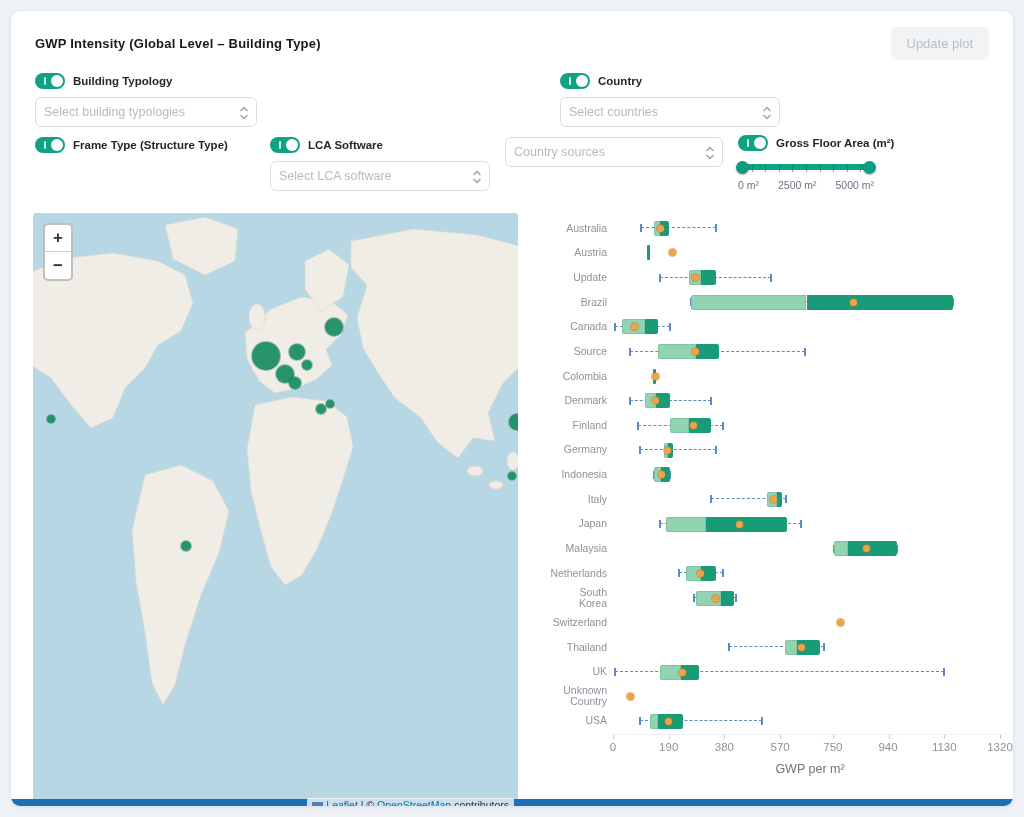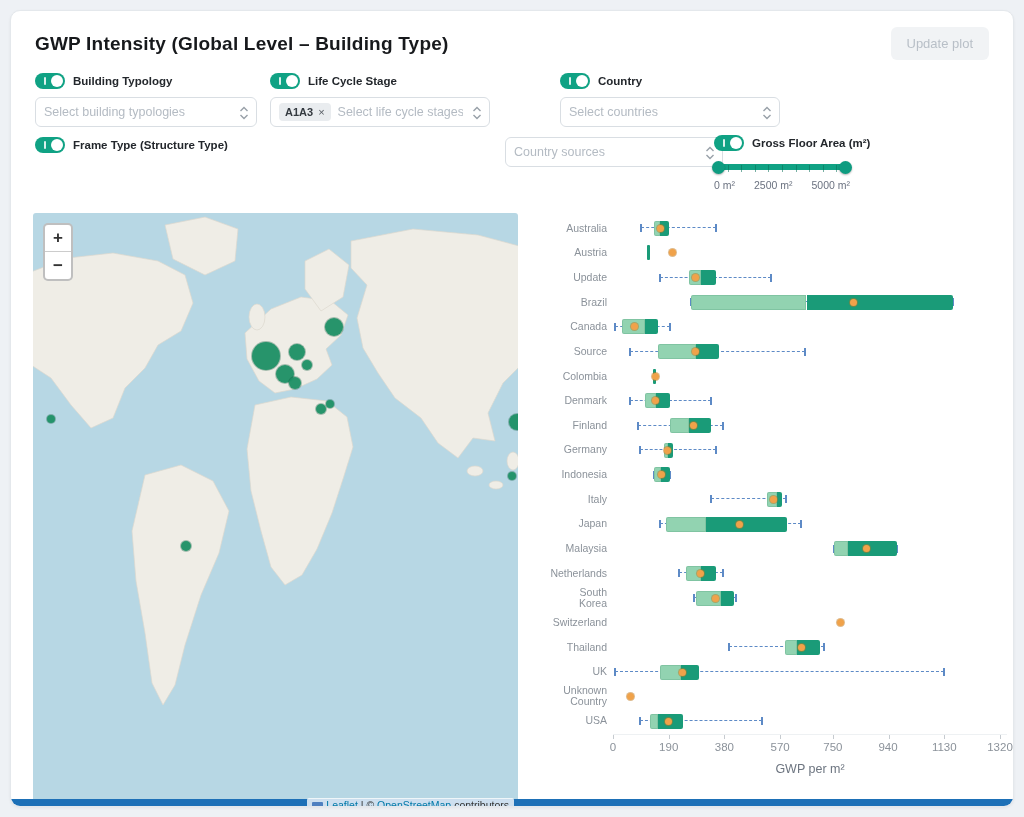--- a/index.html
+++ b/index.html
@@ -2,21 +2,21 @@
 <html><head>
 <meta charset="utf-8">
 <style>
   * { box-sizing: border-box; }
   body { margin:0; background:#eef1f5; font-family:"Liberation Sans", sans-serif; }
   .card { position:relative; width:1004px; height:797px; margin:10px auto; background:#fff;
           border:1px solid #e4e8ec; border-radius:10px; box-shadow:0 1px 3px rgba(16,24,40,.06); overflow:hidden; }
   .card-bottom { position:absolute; left:0; right:0; bottom:0; height:7px; background:#1d70b7; }
 
   .hd { display:flex; justify-content:space-between; align-items:center; padding:16px 24px 4px; }
-  .title { font-size:19px; font-weight:700; color:#17191c; letter-spacing:.2px; }
+  .title { font-size:13px; font-weight:700; color:#17191c; letter-spacing:.2px; }
   .update-btn { background:#f1f3f5; color:#b8bfc7; font-size:13px; padding:9px 16px; border-radius:6px; border:none; font-family:inherit; }
 
   .fg { position:absolute; }
   .fg-head { display:flex; align-items:center; gap:8px; margin-bottom:8px; }
   .toggle { width:30px; height:16px; border-radius:9px; background:#10a284; position:relative; flex:0 0 auto; }
   .toggle::after { content:""; position:absolute; right:2px; top:2px; width:12px; height:12px; border-radius:50%; background:#fff; }
   .toggle::before { content:""; position:absolute; left:9px; top:4px; width:2px; height:8px; background:rgba(255,255,255,.85); border-radius:1px; }
   .flabel { font-size:11.5px; font-weight:700; color:#23272c; white-space:nowrap; }
   .select { height:30px; border:1px solid #d9dee3; border-radius:6px; display:flex; align-items:center;
             padding:0 26px 0 8px; position:relative; background:#fff; }
@@ -25,21 +25,21 @@
   .chip { background:#e9ecef; border-radius:4px; font-size:11px; font-weight:700; color:#343a40;
           padding:3px 6px; margin-right:7px; display:flex; gap:5px; align-items:center; flex:0 0 auto; }
   .chip .x { font-weight:400; color:#565c63; cursor:pointer; }
 
   #fg0 { left:24px;  top:62px;  width:222px; }
   #fg1 { left:259px; top:62px;  width:220px; }
   #fg2 { left:549px; top:62px;  width:220px; }
   #fg3 { left:24px;  top:126px; width:222px; }
   #fg4 { left:259px; top:126px; width:220px; }
   #fg5 { left:494px; top:126px; width:218px; }
-  #gfa { left:703px; top:124px; width:136px; }
+  #gfa { left:727px; top:124px; width:136px; }
   .track { position:relative; height:14px; margin-top:9px; }
   .bar { position:absolute; left:0; right:0; top:4px; height:6px; background:#10a284; border-radius:3px; }
   .handle { position:absolute; top:1px; width:13px; height:13px; border-radius:50%; background:#0e9c80; box-shadow:0 1px 2px rgba(0,0,0,.3); }
   .gfa-labels { display:flex; justify-content:space-between; font-size:10.5px; color:#6b7280; margin-top:5px; }
 
   .map { position:absolute; left:22px; top:202px; width:485px; height:601px; background:#b7d7e4; border-radius:3px; overflow:hidden; }
   .zoomctl { position:absolute; left:10px; top:10px; width:30px; background:#fff; border:2px solid rgba(0,0,0,.25); border-radius:5px; z-index:5; }
   .zbtn { width:100%; height:27px; display:flex; align-items:center; justify-content:center; font-size:17px; font-weight:700; color:#333; cursor:pointer; }
   .zbtn:first-child { border-bottom:1px solid #ccc; }
   .attr { position:absolute; right:4px; bottom:2px; background:rgba(255,255,255,.78); font-size:10.5px; color:#333; padding:1px 5px; border-radius:2px; z-index:5; white-space:nowrap; }
@@ -74,37 +74,20 @@
     </div>
     <div class="select">
       <span class="ph">Select building typologies</span>
       <span class="updown"><svg width="10" height="14" viewBox="0 0 10 14">
             <path d="M1.5 5 5 1.5 8.5 5" fill="none" stroke="#98a0a8" stroke-width="1.4"></path>
             <path d="M1.5 9 5 12.5 8.5 9" fill="none" stroke="#98a0a8" stroke-width="1.4"></path>
           </svg></span>
     </div>
   </div>
 
-  <div class="fg" id="fg1">
-    <div class="fg-head">
-      <div class="toggle"></div>
-      <div class="flabel">Life Cycle Stage</div>
-    </div>
-    <div class="select">
-      <span class="chip">
-        <span>A1A3</span>
-        <span class="x">×</span>
-      </span>
-      <span class="ph">Select life cycle stages</span>
-      <span class="updown"><svg width="10" height="14" viewBox="0 0 10 14">
-            <path d="M1.5 5 5 1.5 8.5 5" fill="none" stroke="#98a0a8" stroke-width="1.4"></path>
-            <path d="M1.5 9 5 12.5 8.5 9" fill="none" stroke="#98a0a8" stroke-width="1.4"></path>
-          </svg></span>
-    </div>
-  </div>
 
   <div class="fg" id="fg2">
     <div class="fg-head">
       <div class="toggle"></div>
       <div class="flabel">Country</div>
     </div>
     <div class="select">
       <span class="ph">Select countries</span>
       <span class="updown"><svg width="10" height="14" viewBox="0 0 10 14">
             <path d="M1.5 5 5 1.5 8.5 5" fill="none" stroke="#98a0a8" stroke-width="1.4"></path>
@@ -113,20 +96,33 @@
     </div>
   </div>
 
   <div class="fg" id="fg3">
     <div class="fg-head">
       <div class="toggle"></div>
       <div class="flabel">Frame Type (Structure Type)</div>
     </div>
   </div>
 
+  <div class="fg" id="fg4">
+    <div class="fg-head">
+      <div class="toggle"></div>
+      <div class="flabel">LCA Software</div>
+    </div>
+    <div class="select">
+      <span class="ph">Select LCA software</span>
+      <span class="updown"><svg width="10" height="14" viewBox="0 0 10 14">
+            <path d="M1.5 5 5 1.5 8.5 5" fill="none" stroke="#98a0a8" stroke-width="1.4"></path>
+            <path d="M1.5 9 5 12.5 8.5 9" fill="none" stroke="#98a0a8" stroke-width="1.4"></path>
+          </svg></span>
+    </div>
+  </div>
 
   <div class="fg" id="fg5">
     <div class="select">
       <span class="ph">Country sources</span>
       <span class="updown"><svg width="10" height="14" viewBox="0 0 10 14">
             <path d="M1.5 5 5 1.5 8.5 5" fill="none" stroke="#98a0a8" stroke-width="1.4"></path>
             <path d="M1.5 9 5 12.5 8.5 9" fill="none" stroke="#98a0a8" stroke-width="1.4"></path>
           </svg></span>
     </div>
   </div>

